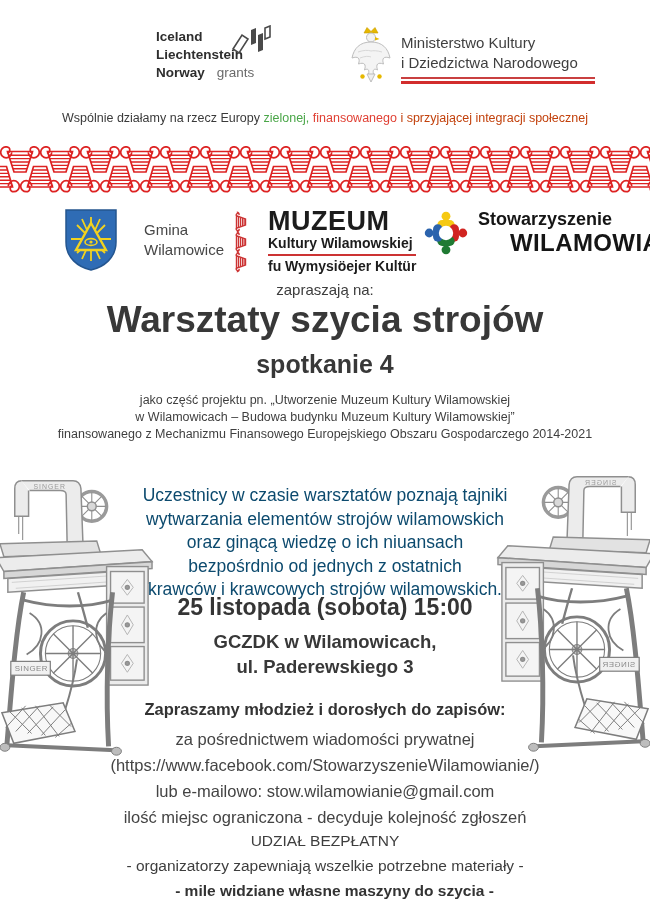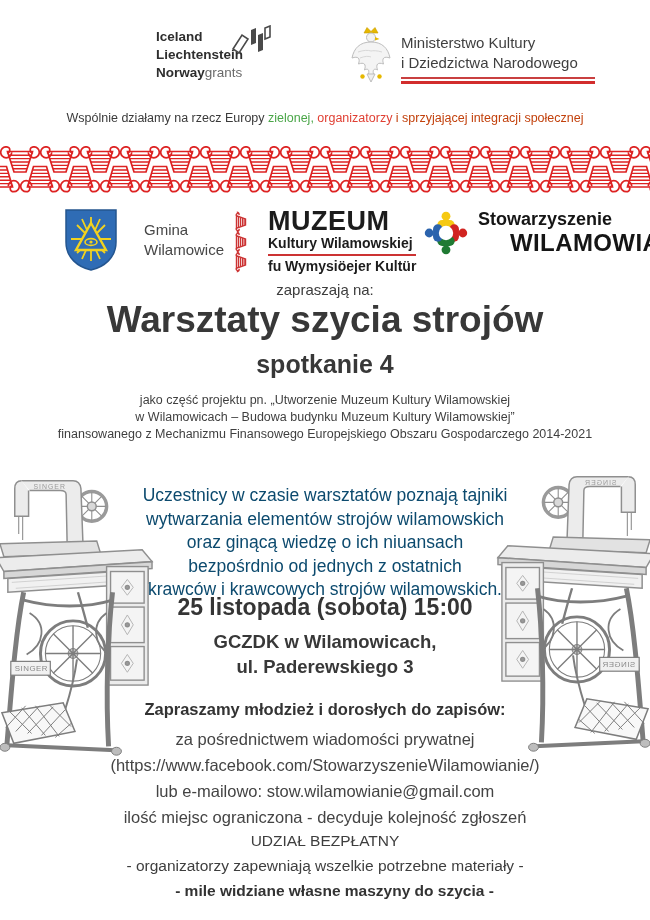--- a/index.html
+++ b/index.html
@@ -4,21 +4,21 @@
 <style>
   html,body{margin:0;padding:0;background:#fff;}
   .poster{
     position:relative;width:650px;height:920px;background:#fff;overflow:hidden;
     font-family:"Liberation Sans","DejaVu Sans",sans-serif;color:#3c3c3c;
   }
   
   .eea{position:absolute;left:156px;top:28px;width:150px;}
   .eea-mark{position:absolute;left:74px;top:-3px;}
   .eea-lines{font-size:13.5px;font-weight:bold;color:#2e2e2e;line-height:1.35;}
-  .eea-lines .grants{font-weight:normal;color:#6a6a6a;margin-left:0;}
+  .eea-lines .grants{font-weight:normal;color:#6a6a6a;margin-left:12px;}
   .ministry{position:absolute;left:350px;top:26px;display:flex;align-items:flex-start;}
   .ministry-text{margin-left:9px;font-size:15px;color:#3f3f3f;line-height:1.3;padding-top:7px;}
   .flag-stripe{margin-top:5px;height:7px;width:194px;
     background:linear-gradient(#c94040 0 22%,#ffffff 22% 55%,#d22d2d 55% 100%);}
   
   .tagline{position:absolute;top:111px;left:0;width:100%;text-align:center;font-size:12.5px;color:#3a3a3a;}
   .tg-green{color:#4aa648;} .tg-red{color:#e04034;} .tg-blue{color:#c2410c;}
   
   .band{position:absolute;top:146px;left:0;}
   
@@ -83,21 +83,21 @@
       <circle cx="29.5" cy="50.5" r="2.2" fill="#e6b800"></circle>
     </svg>
     <div class="ministry-text">
       <div>Ministerstwo Kultury</div>
       <div>i Dziedzictwa Narodowego</div>
       <div class="flag-stripe"></div>
     </div>
   </div>
 
   <div class="tagline">
-    <span>Wspólnie działamy na rzecz Europy</span><span class="tg-green"> zielonej,</span><span class="tg-red"> organizatorzy</span><span class="tg-blue"> i sprzyjającej integracji społecznej</span>
+    <span>Wspólnie działamy na rzecz Europy</span><span class="tg-green"> zielonej,</span><span class="tg-red"> finansowanego</span><span class="tg-blue"> i sprzyjającej integracji społecznej</span>
   </div>
 
   <svg class="band" width="650" height="47">
     <defs>
       <path id="curl" d="M5.5,0C5.5,3 3,5.5 0,5.5C-3,5.5 -5.5,3 -5.5,0C-5.5,-3 -3,-5.5 0,-5.5C2.2,-5.5 3.6,-4.1 3.6,-2.2C3.6,-0.6 2.4,0.7 0.7,0.7" fill="none" stroke="#dd2222" stroke-width="1.7"></path>
       <g id="lowm">
         <use href="#curl" transform="translate(-13.8,40.2) scale(1,-1)"></use>
         <use href="#curl" transform="translate(13.8,40.2) scale(-1,-1)"></use>
         <path d="M-6.5,20.5 L6.5,20.5 L12.5,41 L-12.5,41 Z" fill="none" stroke="#dd2222" stroke-width="1.7"></path>
         <path d="M-7.1,24 H7.1 M-8.2,27.4 H8.2 M-9.3,30.8 H9.3 M-10.4,34.2 H10.4 M-11.5,37.6 H11.5" stroke="#dd2222" stroke-width="1.4"></path>

